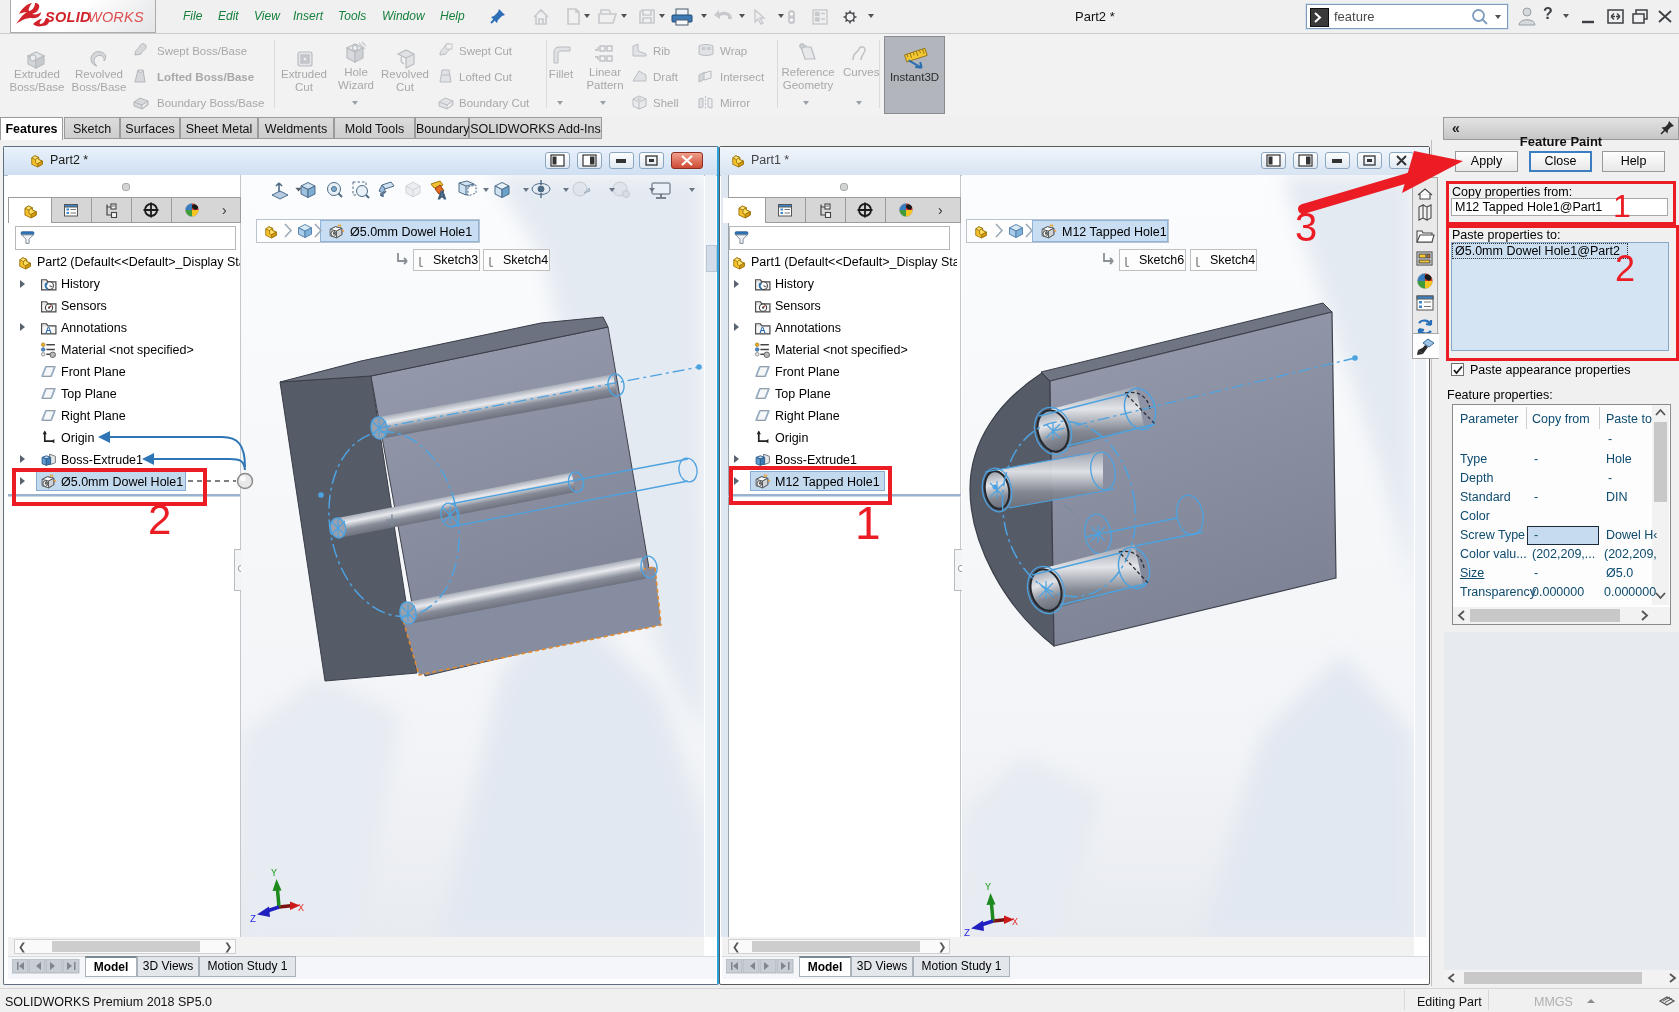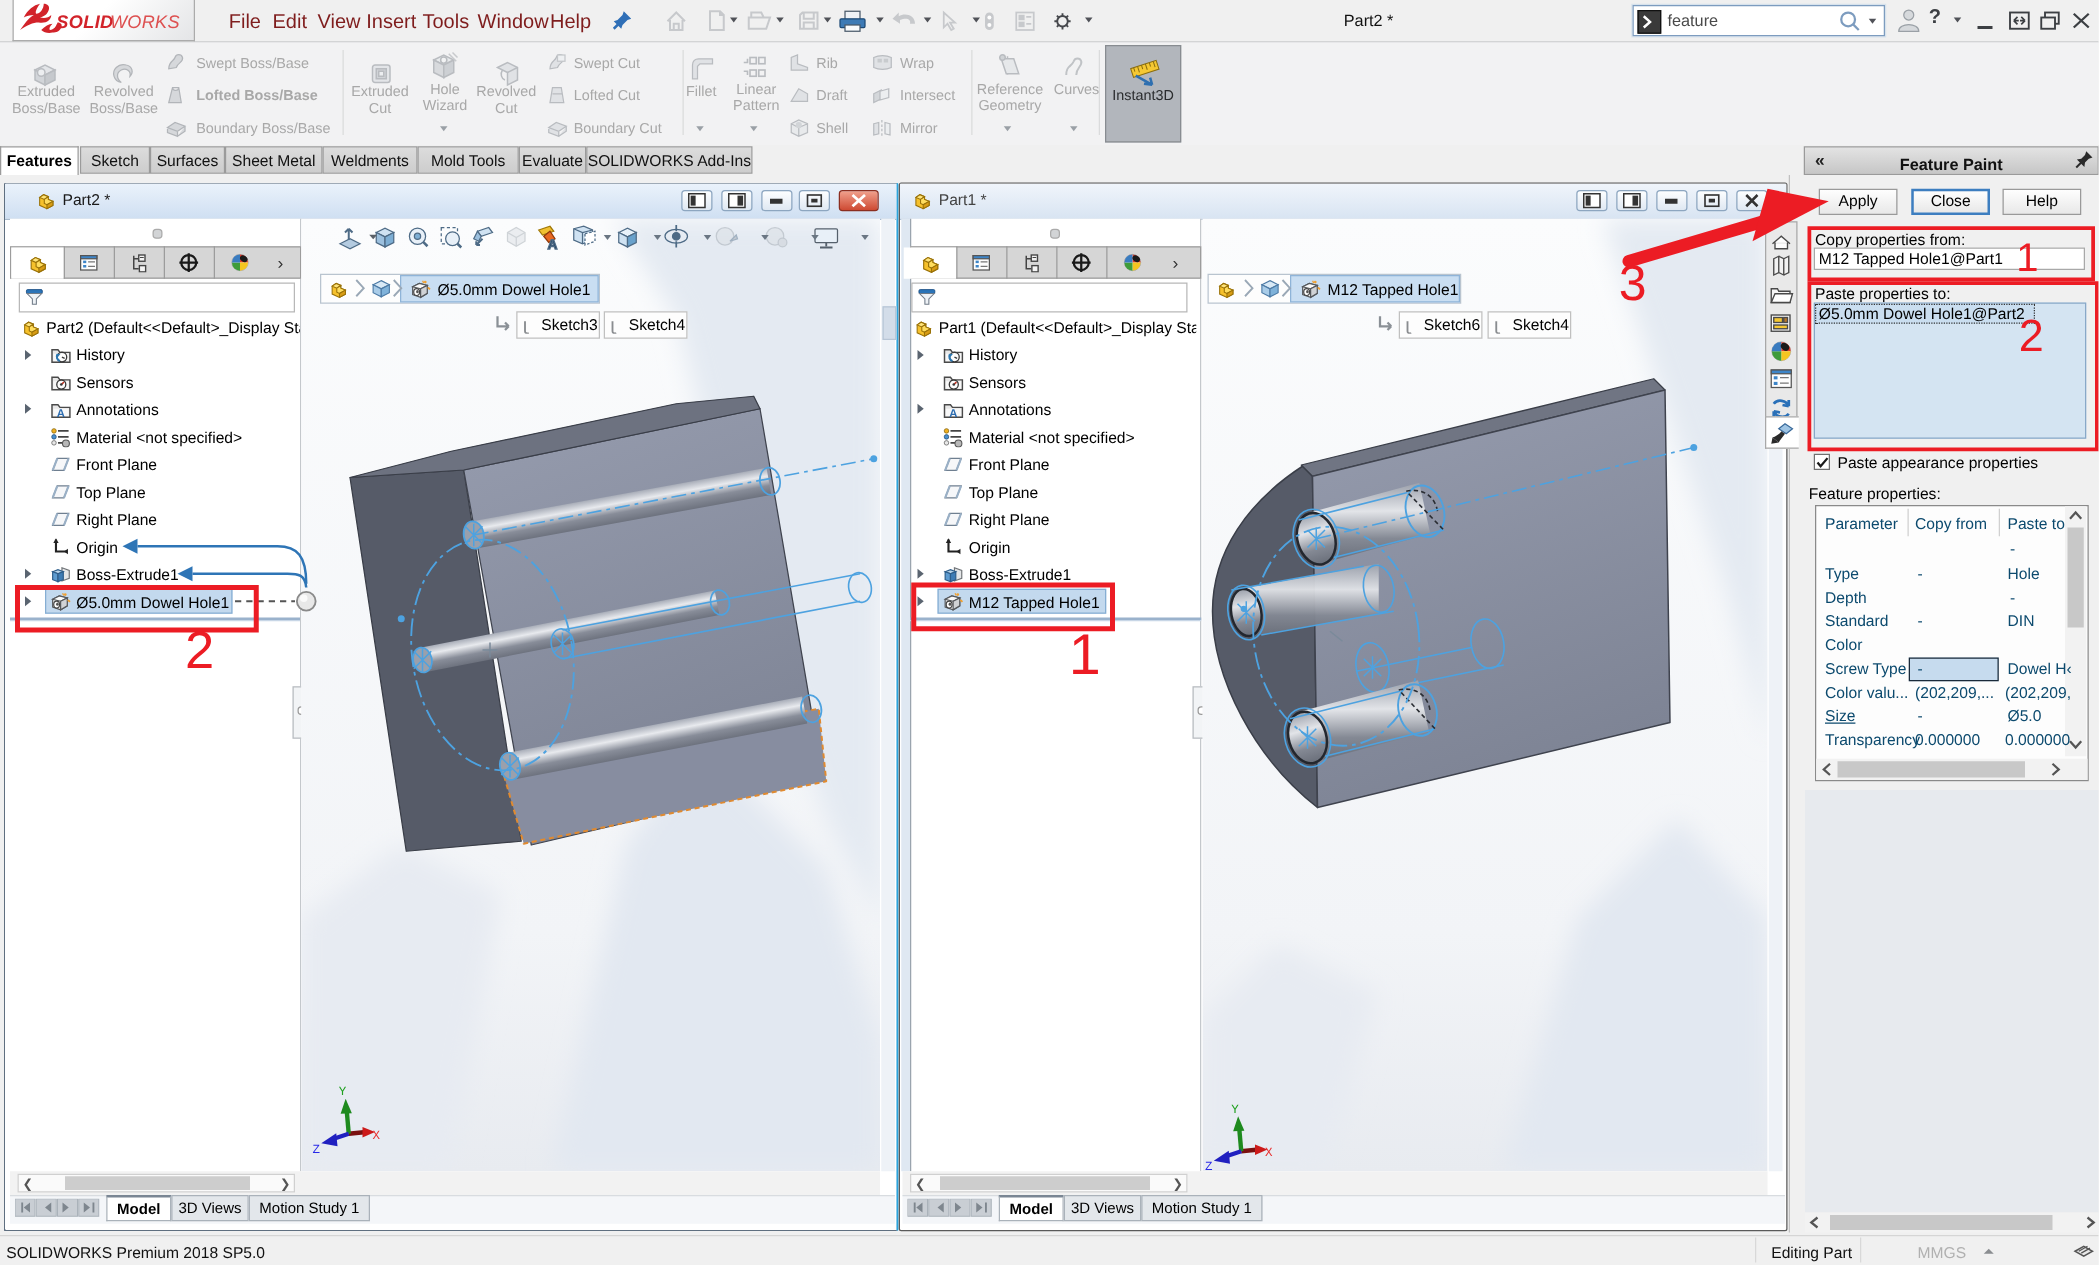--- a/index.html
+++ b/index.html
@@ -1,17 +1,17 @@
 <!DOCTYPE html>
 <html><head><meta charset="utf-8">
 <style>
 html,body{margin:0;padding:0;}
 #root{position:relative;width:1679px;height:1012px;background:#f0f0f0;font-family:"Liberation Sans",sans-serif;overflow:hidden;-webkit-font-smoothing:antialiased;}
 .ab{position:absolute;}
-.menu{font-size:16px;color:#7f1d1d;}
+.menu{font-size:12px;color:#15803d;font-style:italic;}
 .tab{position:absolute;top:117px;height:22px;border:1px solid #9b9b9b;background:linear-gradient(#dcdcdc,#cdcdcd);font-size:12.5px;color:#111;text-align:center;line-height:22px;box-sizing:border-box;}
 .rtxt{color:#a8a8a8;font-size:11.5px;line-height:13px;text-align:center;}
 .rico{position:absolute;}
 .sep{position:absolute;top:40px;height:68px;width:1px;background:#dadbdc;}
 .caret{width:0;height:0;border-left:3.5px solid transparent;border-right:3.5px solid transparent;border-top:4px solid #9aa0a6;position:absolute;}
 .caretd{width:0;height:0;border-left:3.5px solid transparent;border-right:3.5px solid transparent;border-top:4px solid #505258;position:absolute;}
 .winbtn{position:absolute;top:152px;height:17px;width:25px;background:linear-gradient(#fdfeff,#dfe8f2);border:1px solid #8da6c0;border-radius:3px;box-sizing:border-box;}
 .row{position:absolute;height:22px;font-size:12.5px;color:#000;white-space:nowrap;}
 .rowi{position:absolute;width:17px;height:17px;}
 .arr{position:absolute;width:0;height:0;border-top:4px solid transparent;border-bottom:4px solid transparent;border-left:5px solid #5a6470;}
@@ -265,21 +265,21 @@
     </svg>
 <div class="ab" style="left:884px;top:71px;width:61px;text-align:center;font-size:11.5px;color:#2a2c2e;">Instant3D</div>
 
 <div class="ab" style="left:0;top:116px;width:1679px;height:24px;background:#f0f0f0;"></div>
 <div class="ab" style="left:0;top:117px;width:63px;height:23px;background:#fff;border:1px solid #9b9b9b;border-bottom:none;box-sizing:border-box;font-size:12.5px;font-weight:bold;text-align:center;line-height:22px;">Features</div>
 <div class="tab" style="left:64px;width:56px;">Sketch</div>
 <div class="tab" style="left:120px;width:60px;">Surfaces</div>
 <div class="tab" style="left:180px;width:78px;">Sheet Metal</div>
 <div class="tab" style="left:258px;width:76px;">Weldments</div>
 <div class="tab" style="left:334px;width:81px;">Mold Tools</div>
-<div class="tab" style="left:415px;width:54px;">Evaluate</div>
+<div class="tab" style="left:415px;width:54px;">Boundary</div>
 <div class="tab" style="left:469px;width:133px;">SOLIDWORKS Add-Ins</div>
 
 <div class="ab" style="left:0;top:140px;width:1679px;height:848px;background:#f0f0f0;"></div>
 
 <svg width="0" height="0" style="position:absolute">
 <defs>
 <g id="s-part">
           <path d="M3.5,6.5 L6.5,4.5 L10,6 L10,8 L13.5,9.5 L13.5,12.5 L9,15 L3.5,12.5 Z" fill="#f6c12c" stroke="#9a7208" stroke-width="0.8"></path>
           <path d="M3.5,6.5 L6.5,4.5 L10,6 L7,8 Z" fill="#ffe47a" stroke="#9a7208" stroke-width="0.8"></path>
           <path d="M7,8 L10,6 L10,8 L13.5,9.5 L9,12 L7,11 Z" fill="#ffdd5e" stroke="#9a7208" stroke-width="0.8"></path>
@@ -989,21 +989,21 @@
         <path d="M55 3 L60 7 L55 11 Z M62 3 L62 11 L63.5 11 L63.5 3 Z"></path>
       </g>
     </svg>
 <div class="ab" style="left:799px;top:956px;width:52px;height:21px;background:#fff;border:1px solid #aab2ba;border-top:2px solid #7a8694;box-sizing:border-box;text-align:center;font-size:12px;font-weight:bold;line-height:18px;">Model</div>
 <div class="ab" style="left:851px;top:956px;width:62px;height:21px;background:#e3e7eb;border:1px solid #aab2ba;box-sizing:border-box;text-align:center;font-size:12px;line-height:19px;">3D Views</div>
 <div class="ab" style="left:913px;top:956px;width:97px;height:21px;background:#e3e7eb;border:1px solid #aab2ba;box-sizing:border-box;text-align:center;font-size:12px;line-height:19px;">Motion Study 1</div>
 
 <div class="ab" style="left:1431px;top:140px;width:248px;height:846px;background:#f0f0f0;border-left:1px solid #c0c0c0;"></div>
 <div class="ab" style="left:1443px;top:117px;width:236px;height:23px;background:linear-gradient(#e3e3e3,#c6c6c6);border:1px solid #9a9a9a;box-sizing:border-box;"></div>
 <div class="ab" style="left:1452px;top:120px;font-size:14px;font-weight:bold;color:#222;">«</div>
-<div class="ab" style="left:1443px;top:124px;width:236px;text-align:center;font-size:13px;font-weight:bold;color:#111;">Feature Paint</div>
+<div class="ab" style="left:1443px;top:134px;width:236px;text-align:center;font-size:13px;font-weight:bold;color:#111;">Feature Paint</div>
 <svg class="ab" style="left:1659px;top:119px;" width="17" height="17">
       <path d="M10 2 L15 7 L12 8 L9 11 L8.5 14.5 L2.5 8.5 L6 8 L9 5 Z" fill="#2a2a2a"></path>
       <path d="M2 15 L6 11" stroke="#2a2a2a" stroke-width="1.6"></path>
     </svg>
 
 <div class="ab" style="left:1455px;top:151px;width:63px;height:21px;background:linear-gradient(#fefefe,#e8e8e8);border:1px solid #999;box-sizing:border-box;text-align:center;font-size:12.5px;line-height:19px;">Apply</div>
 <div class="ab" style="left:1529px;top:151px;width:63px;height:21px;background:linear-gradient(#fefefe,#e8e8e8);border:2px solid #3d7ec0;box-sizing:border-box;text-align:center;font-size:12.5px;line-height:17px;">Close</div>
 <div class="ab" style="left:1602px;top:151px;width:63px;height:21px;background:linear-gradient(#fefefe,#e8e8e8);border:1px solid #999;box-sizing:border-box;text-align:center;font-size:12.5px;line-height:19px;">Help</div>
 
 <div class="ab" style="left:1446px;top:181px;width:224px;height:38px;border:3px solid #ec1c24;"></div>

